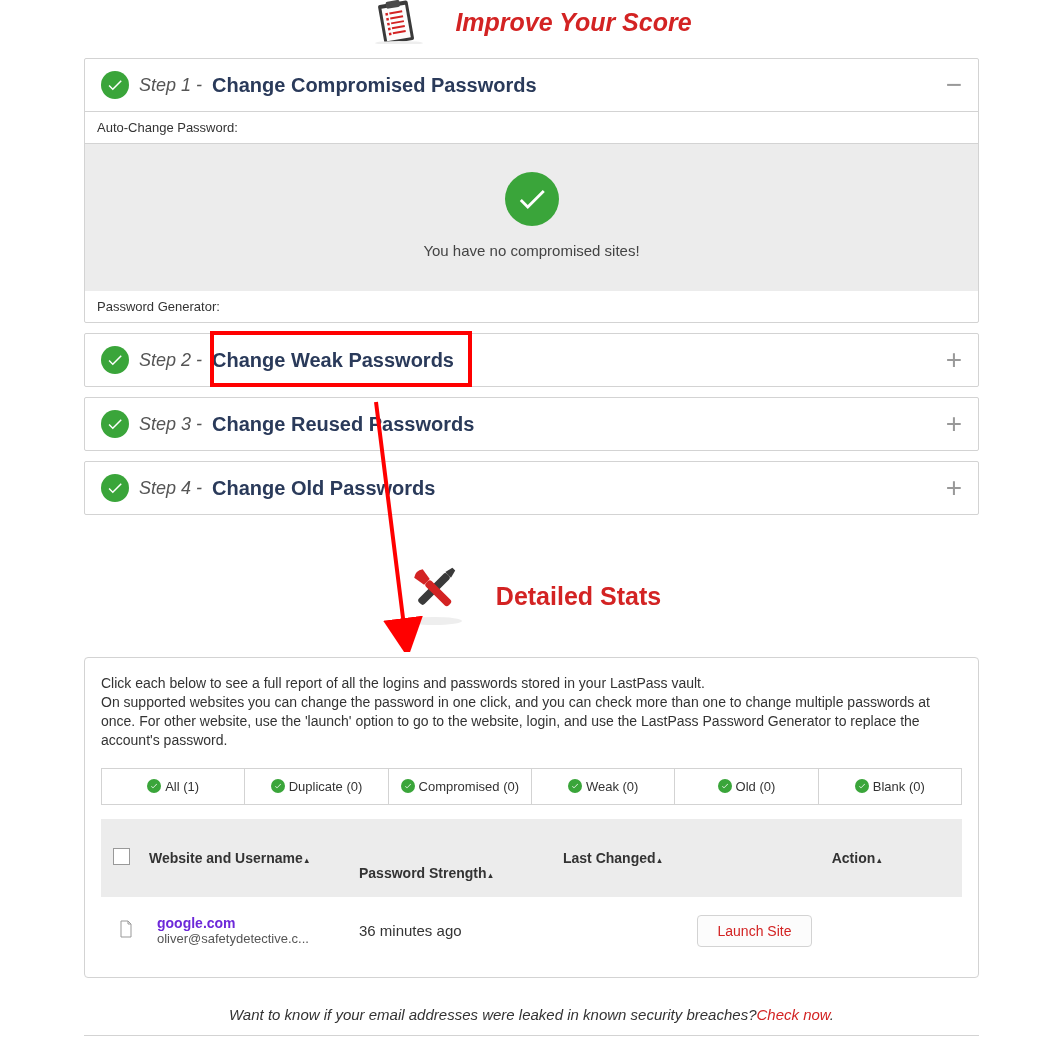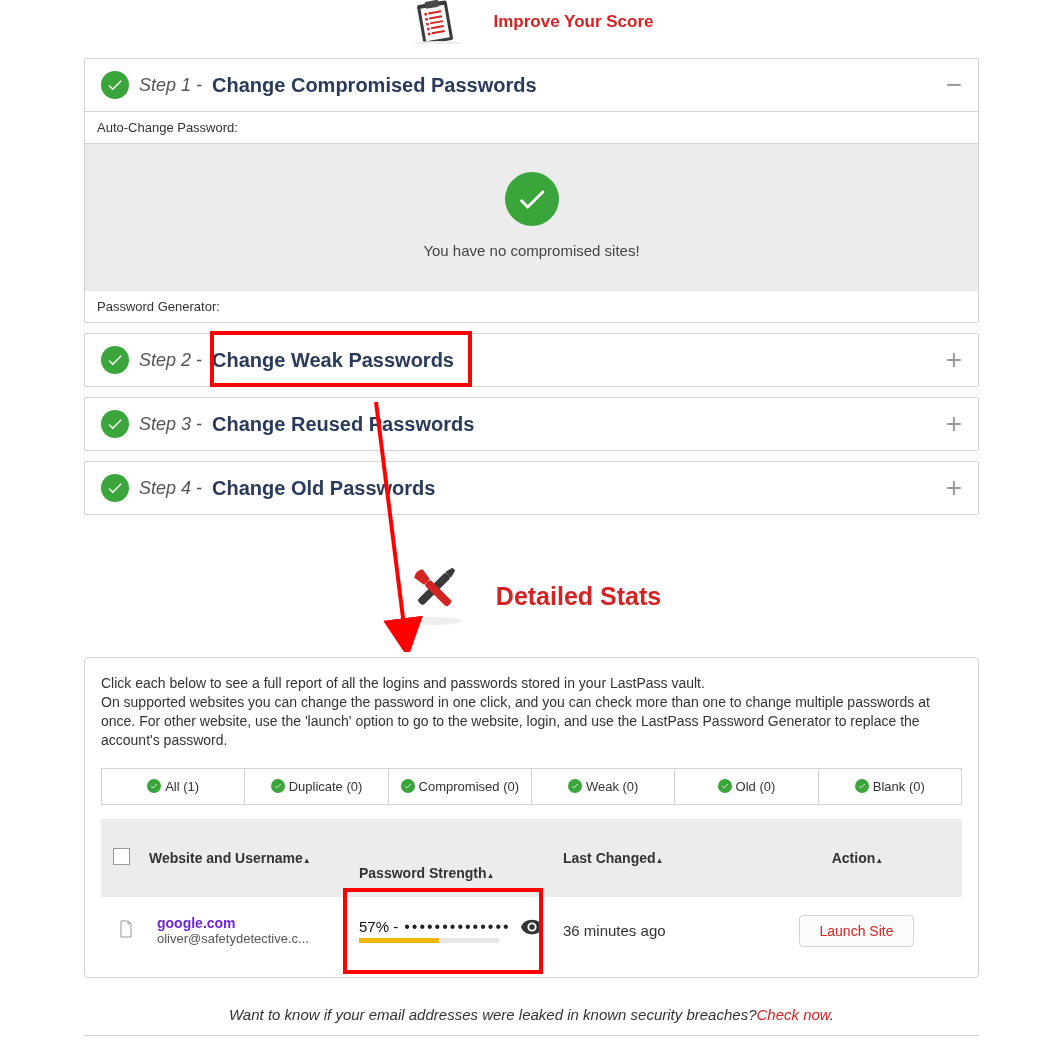--- a/index.html
+++ b/index.html
@@ -16,22 +16,23 @@
     display: flex;
     align-items: center;
     justify-content: center;
     gap: 28px;
     padding-top: 0;
     margin-bottom: 14px;
   }
   .score-header svg { width: 56px; height: 44px; }
   .score-title {
     color: #d32323;
-    font-size: 17px;
+    font-size: 25px;
     font-weight: 700;
+    font-style: italic;
   }
 
   
   .step {
     border: 1px solid #d3d3d3;
     border-radius: 2px;
     margin-bottom: 10px;
     background: #fff;
   }
   .step-header {
@@ -379,35 +380,20 @@
         <div class="table-row">
           <div class="row-icon">
             <svg viewBox="0 0 14 18">
                 <path d="M2 1 h7 l3 3 v13 h-10 z M9 1 v3 h3" stroke="#999" fill="#fff"></path>
               </svg>
           </div>
           <div class="row-site">
             <div class="site">google.com</div>
             <div class="user">oliver@safetydetective.c...</div>
           </div>
-          <div class="row-strength">
-            <div class="str-top">
-              <span class="pct">57% -</span>
-              <span class="dots">••••••••••••••</span>
-              <span class="eye">
-                <svg viewBox="0 0 24 16">
-                    <path d="M12 0C6 0 1.7 3.1 0 8c1.7 4.9 6 8 12 8s10.3-3.1 12-8c-1.7-4.9-6-8-12-8zm0 13a5 5 0 1 1 0-10 5 5 0 0 1 0 10zm0-8a3 3 0 1 0 0 6 3 3 0 0 0 0-6z"></path>
-                  </svg>
-              </span>
-            </div>
-            <div class="str-bar">
-                <div class="str-fill" style="width:57%"></div>
-              </div>
-            <div class="hl-box2" style="left:-16px;top:-30px;width:200px;height:86px"></div>
-          </div>
           <div class="row-changed">36 minutes ago</div>
           <div class="row-action">
             <span class="launch-btn">Launch Site</span>
           </div>
         </div>
       </div>
     </div>
 
     <svg class="arrow-svg" width="80" height="580">
       <defs>

